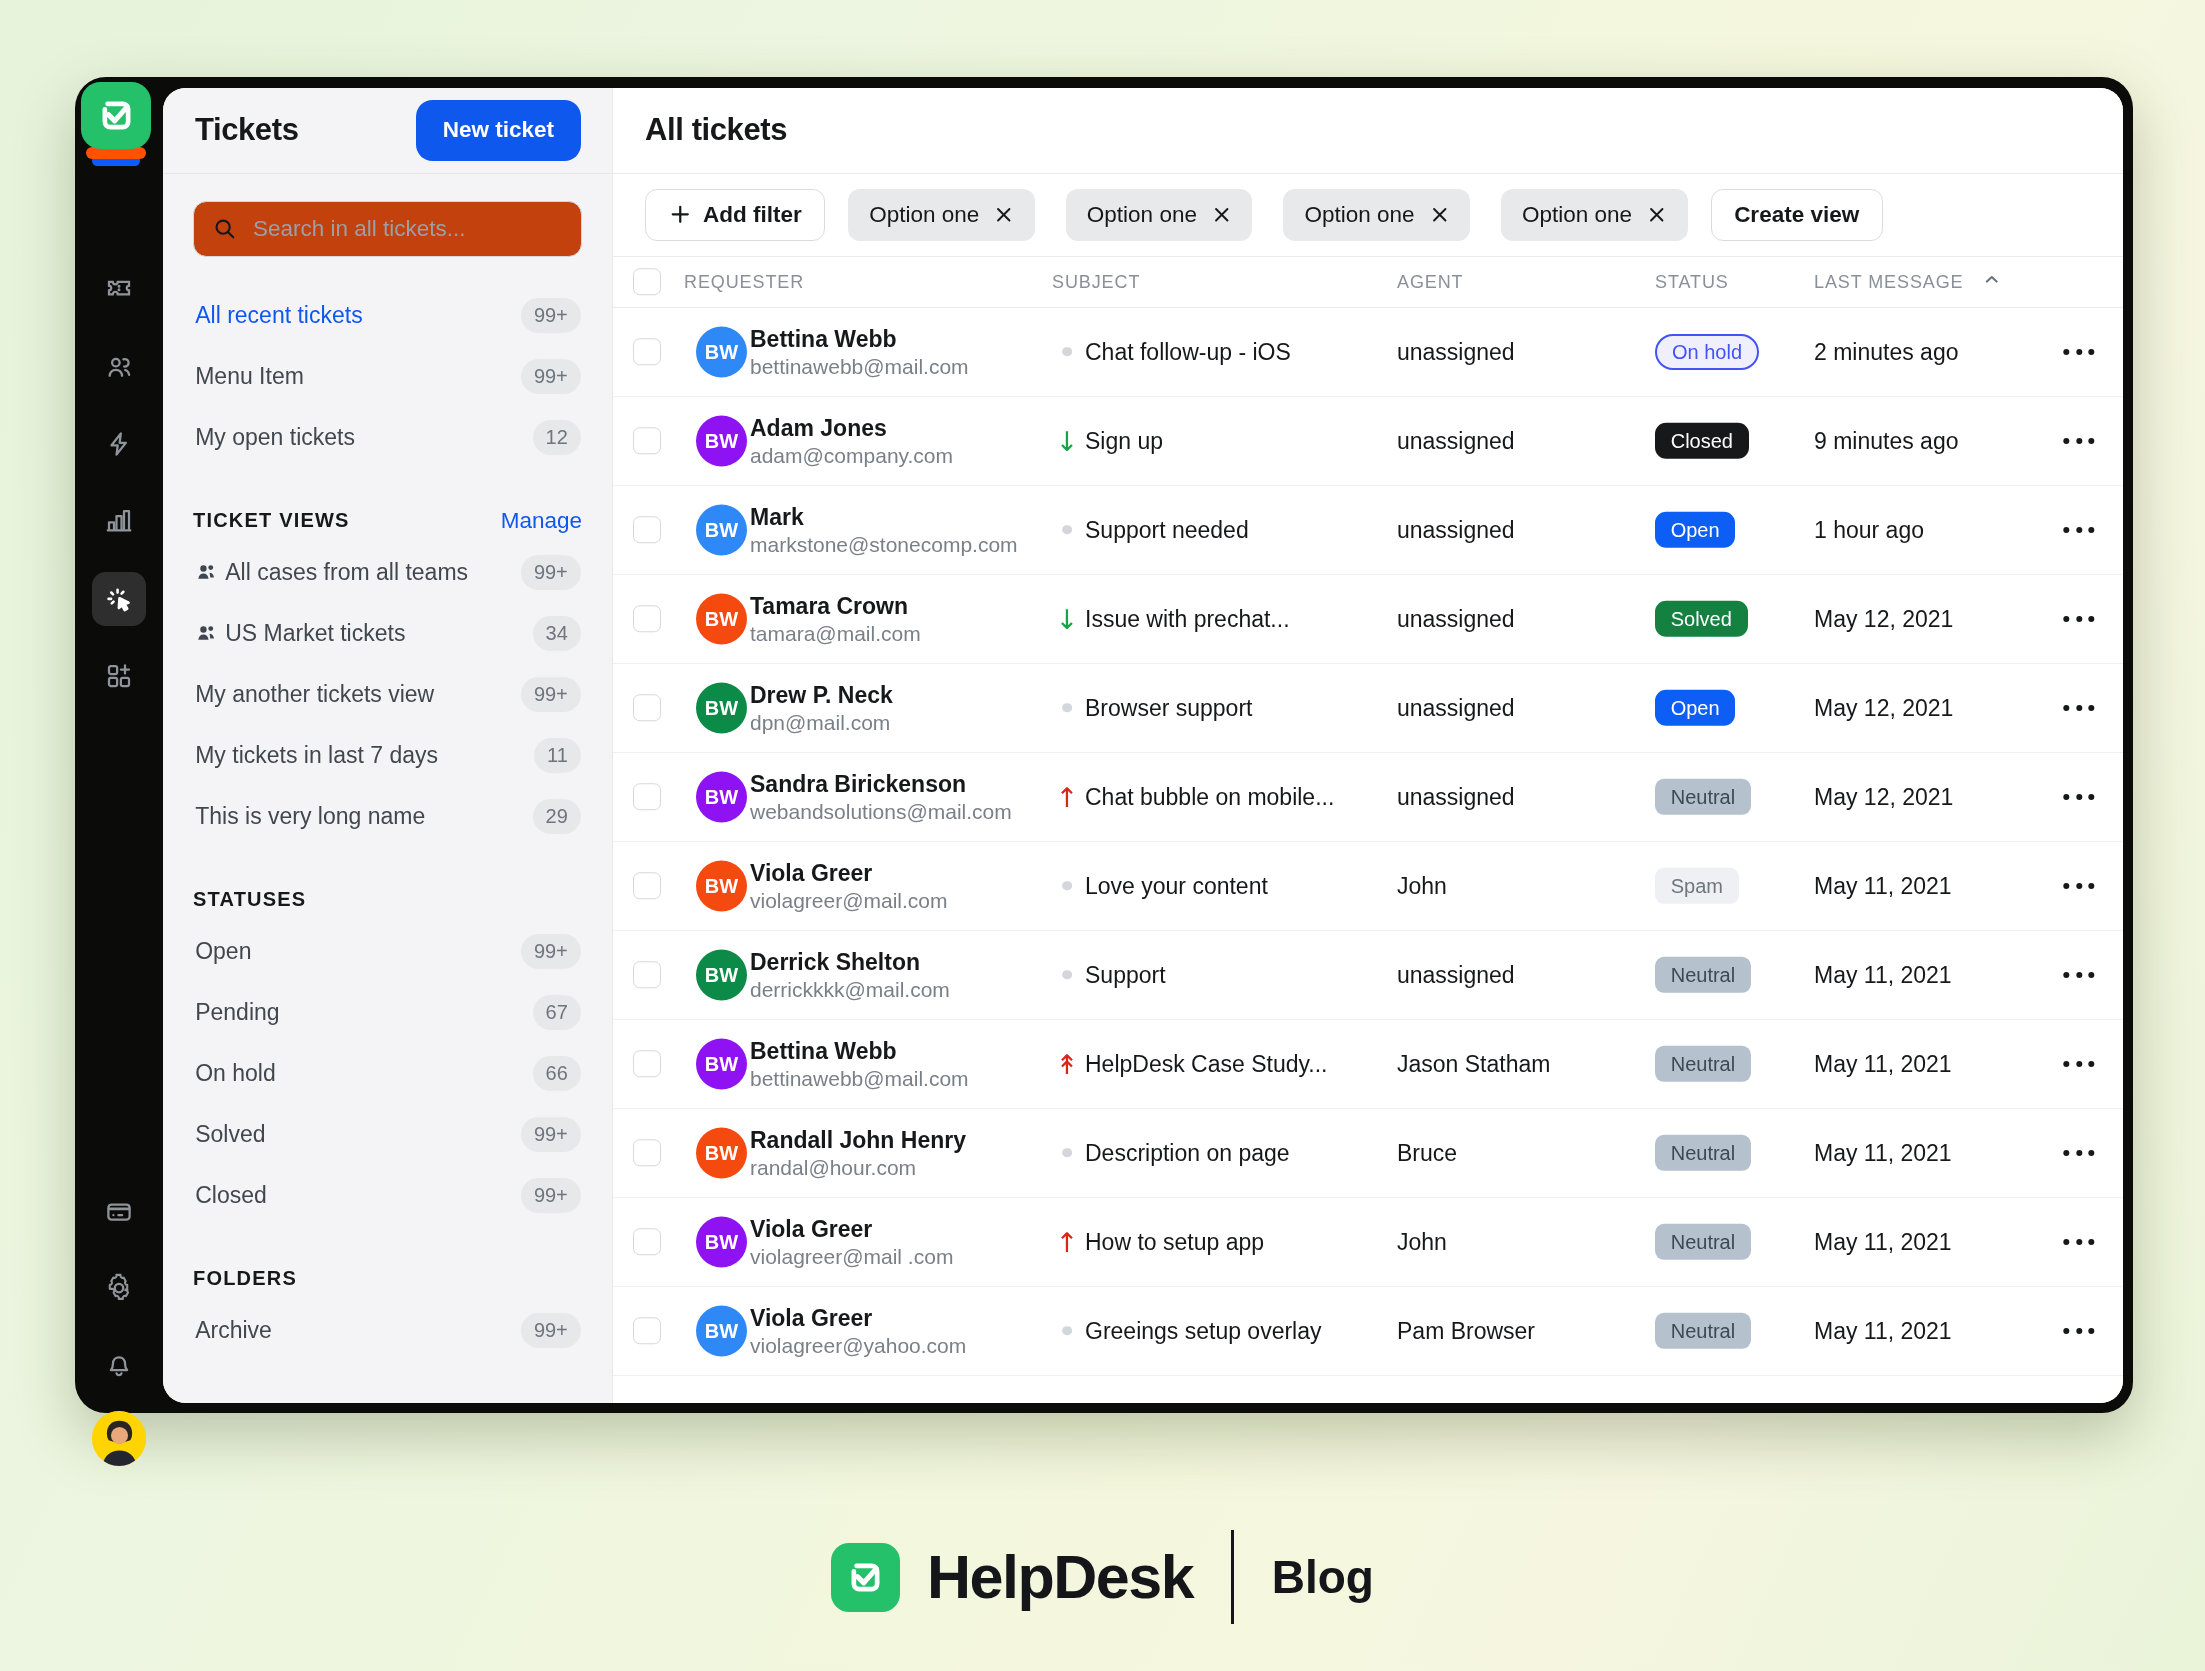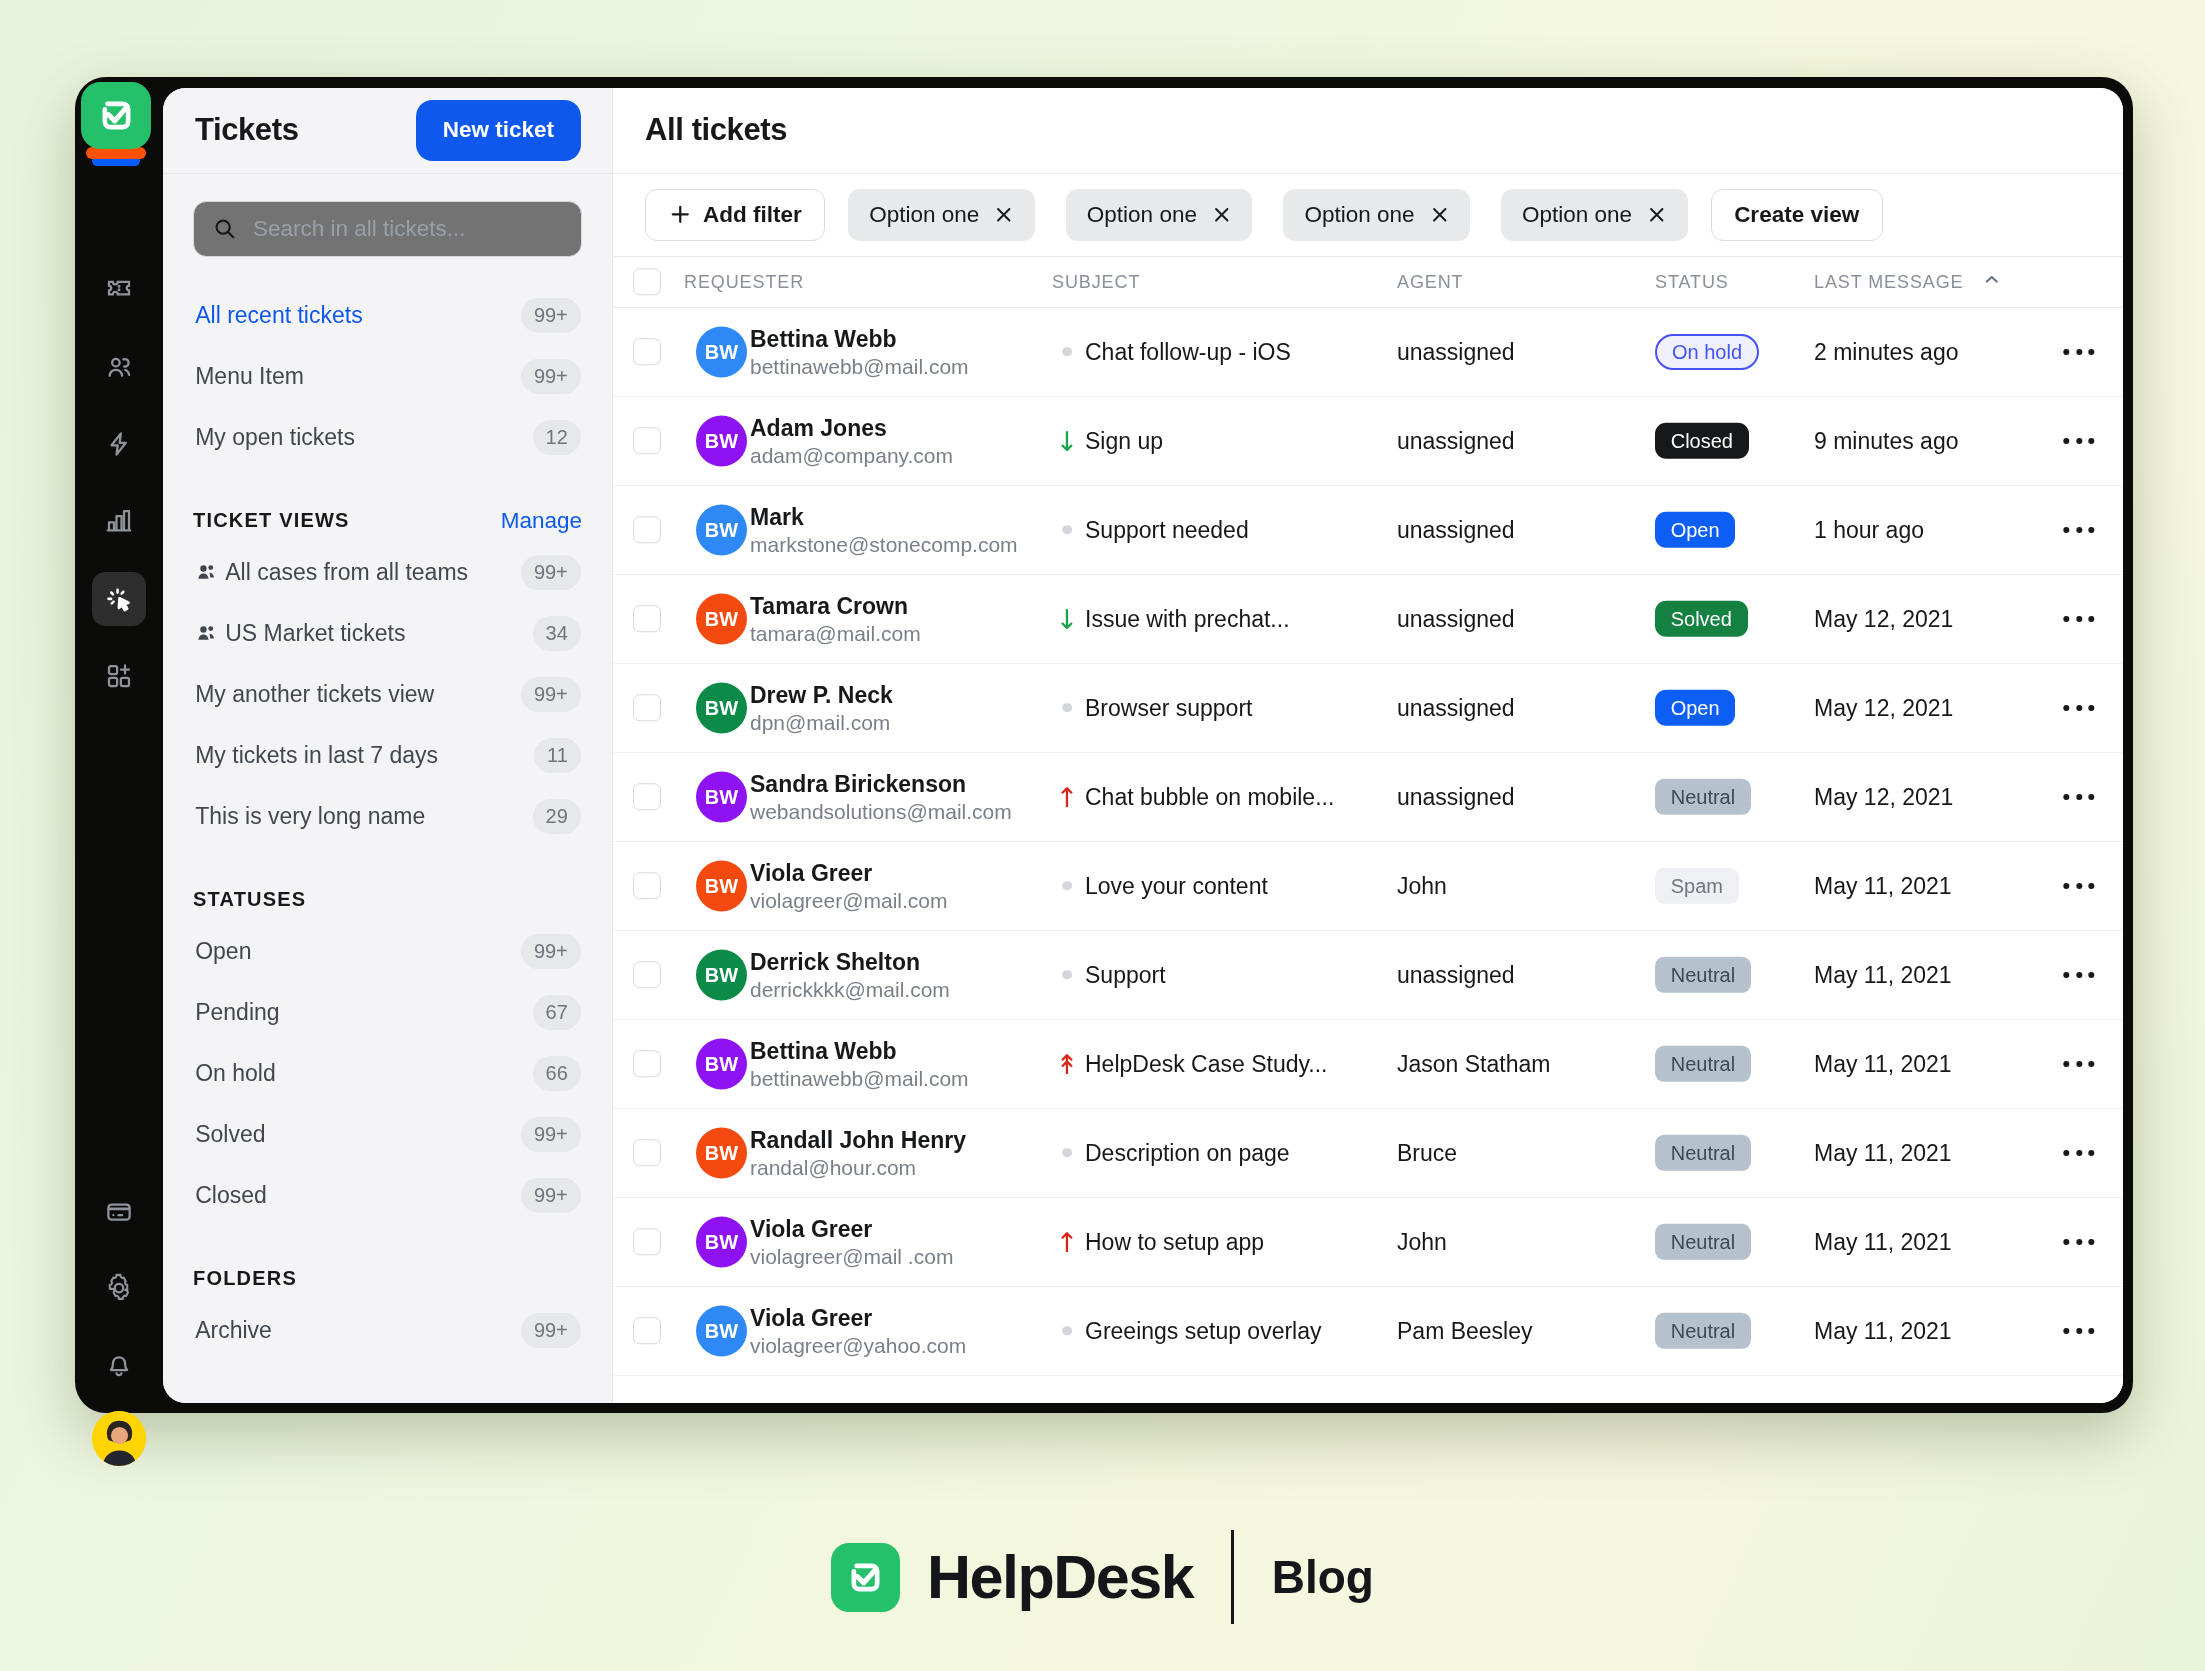--- a/index.html
+++ b/index.html
@@ -24,21 +24,21 @@
   .avatar-rail{width:55px;height:55px;border-radius:50%;background:#ffd400;overflow:hidden;position:relative;}
   
   .sidebar{width:449px;min-width:449px;background:#f4f4f6;border-right:0.7px solid #e6e7ea;
     display:flex;flex-direction:column;}
   .sb-head{height:85px;min-height:85px;border-bottom:0.7px solid #e6e7ea;display:flex;align-items:center;
     justify-content:space-between;padding:0 31px 0 32px;}
   .sb-title{font-size:31px;font-weight:700;color:#17181a;letter-spacing:-0.4px;}
   .btn-new{background:#0e58ee;color:#fff;font-size:22.5px;font-weight:700;border:none;border-radius:16.5px;
     padding:0 27px;height:61px;display:flex;align-items:center;cursor:pointer;}
   .sb-body{padding:27px 30px 0 30px;overflow:hidden;}
-  .search{height:54px;border:1.5px solid #d5d7db;background:#737373;border-radius:13.5px;display:flex;
+  .search{height:54px;border:1.5px solid #d5d7db;background:#c2410c;border-radius:13.5px;display:flex;
     align-items:center;padding:0 18px;gap:13.5px;}
   .search input{border:none;outline:none;font-size:22.5px;color:#17181a;flex:1;background:transparent;
     font-family:"Liberation Sans","DejaVu Sans",sans-serif;}
   .search input::placeholder{color:#9aa0a8;}
   .s-list{margin-top:28.5px;}
   .s-item{height:61px;display:flex;align-items:center;padding:0 1.5px 0 2.2px;cursor:pointer;}
   .s-item .s-label{font-size:23px;color:#41474f;flex:1;white-space:nowrap;overflow:hidden;}
   .s-item.active .s-label{color:#0e58ee;}
   .s-ico{width:30px;display:flex;align-items:center;color:#41474f;}
   .s-badge{background:#e7e8ea;color:#6e757e;font-size:20px;border-radius:748px;padding:6px 12.7px;min-width:19.5px;text-align:center;}
@@ -541,21 +541,21 @@
                 <i></i>
               </div>
             </div>
             <div class="row">
               <span class="cb"></span>
               <div class="av" style="background: rgb(46, 137, 247);">BW</div>
               <div class="nm">Viola Greer</div>
               <div class="em">violagreer@yahoo.com</div>
               <span class="pri dot"></span>
               <div class="subj">Greeings setup overlay</div>
-              <div class="agent">Pam Beesley</div>
+              <div class="agent">Pam Browser</div>
               <span class="pill neutral">Neutral</span>
               <div class="lm">May 11, 2021</div>
               <div class="dots">
                 <i></i>
                 <i></i>
                 <i></i>
               </div>
             </div>
           </div>
       </div>

